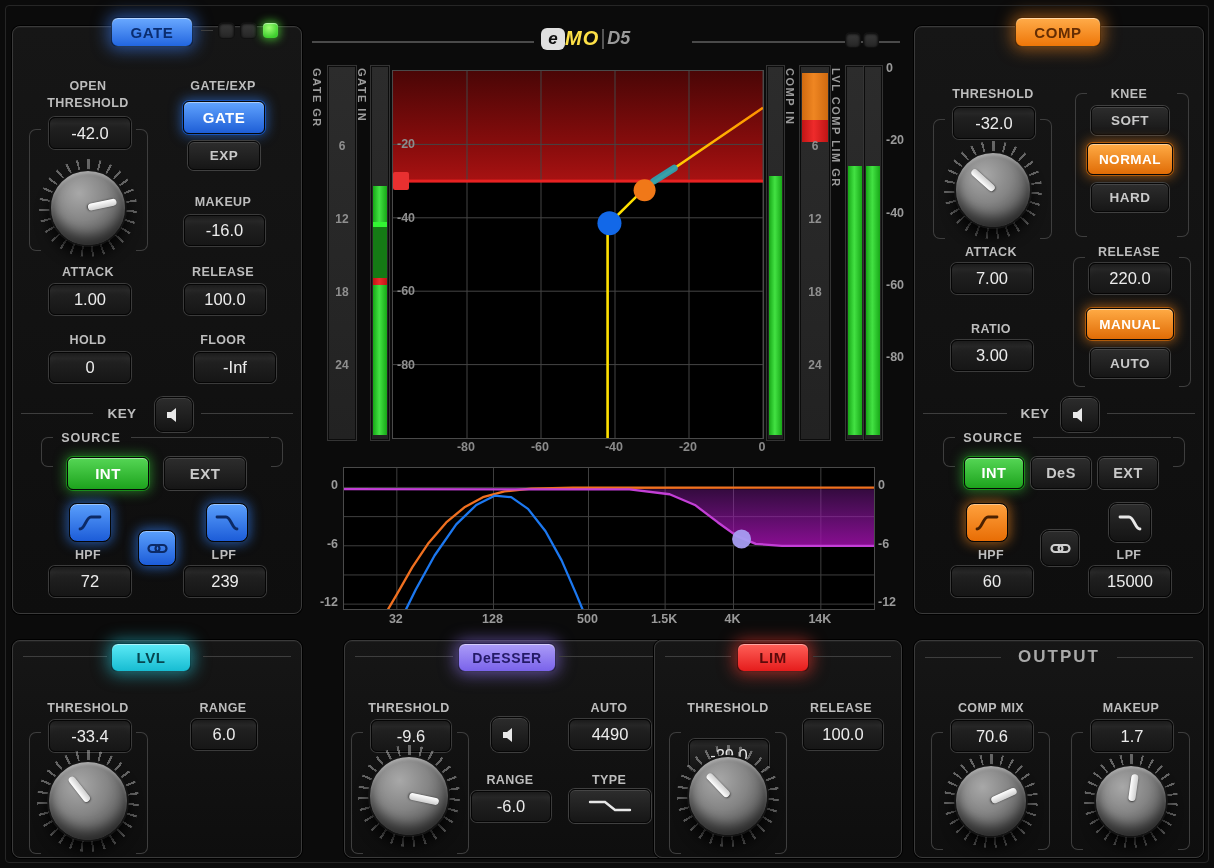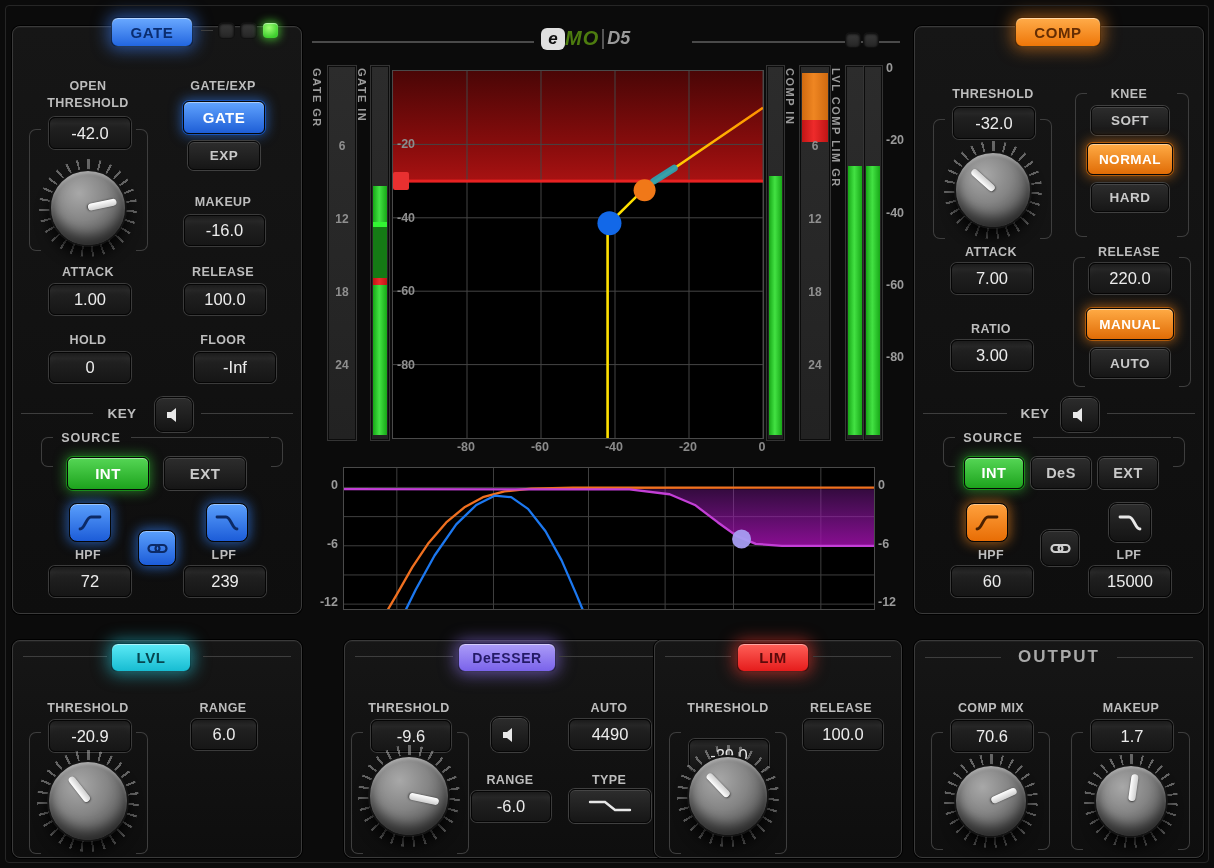--- a/index.html
+++ b/index.html
@@ -32,21 +32,21 @@
   .hook.l{border-left:1px solid #3e3e3e;border-radius:7px 0 0 7px;}
   .hook.r{border-right:1px solid #3e3e3e;border-radius:0 7px 7px 0;}
   .led{position:absolute;width:15px;height:15px;border-radius:4px;background:linear-gradient(#3a3a3a,#262626);box-shadow:inset 0 1px 3px #000, 0 0 0 1px #111;}
   .led.on{background:radial-gradient(circle at 40% 32%,#9dff72,#3ecf2e 72%);box-shadow:0 0 9px 2px rgba(90,255,60,.6), inset 0 1px 1px rgba(255,255,255,.5);}
   .vmeter{position:absolute;background:linear-gradient(180deg,#2c2c2c,#222);border:1px solid #0c0c0c;box-shadow:0 0 0 1px #343434;overflow:hidden;}
   .vmeter .seg{position:absolute;left:1px;right:1px;}
   .mnum{position:absolute;width:100%;text-align:center;font-weight:bold;font-size:12px;color:#8f8f8f;}
   .scale-num{position:absolute;font-weight:bold;font-size:12.5px;color:#9a9a9a;white-space:nowrap;}
   svg.plot{position:absolute;background:#000;border:1px solid #4a4a4a;}
   .logo-e{background:#e0e0e0;color:#101010;font-weight:900;font-style:italic;border-radius:6px;width:24px;height:22px;display:flex;align-items:center;justify-content:center;font-size:17px;}
-  .logo-mo{color:#4d7c0f;font-weight:900;font-style:italic;font-size:20px;letter-spacing:1px;}
+  .logo-mo{color:#fde047;font-weight:900;font-style:italic;font-size:20px;letter-spacing:1px;}
   .logo-div{width:2px;height:20px;background:#555;margin:0 3px;}
   .logo-d5{color:#9a9a9a;font-style:italic;font-weight:bold;font-size:18px;}
 </style>
 </head>
 <body>
 
 <div id="root">
 
   <section class="panel" style="left:12px;top:26px;width:288px;height:586px;">
     <div class="title t-blue" style="left:98px;top:-10px;width:80px;height:28px;">GATE</div>
@@ -304,37 +304,45 @@
       <line x1="0" y1="48.62068965517242" x2="530" y2="48.62068965517242" stroke="#3f3f3f" stroke-width="1"></line>
       <line x1="0" y1="77.79310344827586" x2="530" y2="77.79310344827586" stroke="#3f3f3f" stroke-width="1"></line>
       <line x1="0" y1="106.9655172413793" x2="530" y2="106.9655172413793" stroke="#3f3f3f" stroke-width="1"></line>
       <line x1="0" y1="136.13793103448276" x2="530" y2="136.13793103448276" stroke="#3f3f3f" stroke-width="1"></line>
       <polyline points="35.61913628507288,155.58620689655172 52.8323345862113,126.41379310344828 68.39181358571633,99.18620689655172 83.95129258522137,75.84827586206896 102.24557552174356,54.4551724137931 120.9512375996313,38.89655172413793 138.9292906870729,29.17241379310345 160.5559478999505,23.337931034482757 187.2614469872214,20.615172413793104 228.94776148566683,19.74 530,19.642758620689655" fill="none" stroke="#f07020" stroke-width="2.3" stroke-linejoin="round"></polyline>
       <polyline points="54.97799810185153,155.58620689655172 71.79388158322577,121.55172413793103 90.5971343869244,87.51724137931035 112.22379159980203,56.4 132.28344888536986,36.95172413793103 150.57773182189203,27.713793103448275 167.20178970165352,29.17241379310345 184.0176731830278,40.841379310344834 201.54146692960677,63.20689655172414 217.61555019992832,92.37931034482759 232.34982948317628,126.41379310344828 244.50724048517188,155.58620689655172" fill="none" stroke="#1c78f0" stroke-width="2.3" stroke-linejoin="round"></polyline>
       <polygon points="0,21.198620689655172 285.49275951482815,21.393103448275866 325.6120740859638,26.255172413793105 350.9169523789228,36.95172413793103 373.94423038611234,54.4551724137931 392.9057773831268,68.06896551724138 411.70903018682543,75.84827586206896 437.83586568576584,77.79310344827586 530,77.79310344827586 530,21.198620689655172" fill="url(#pg)"></polygon>
       <polyline points="0,21.198620689655172 285.49275951482815,21.393103448275866 325.6120740859638,26.255172413793105 350.9169523789228,36.95172413793103 373.94423038611234,54.4551724137931 392.9057773831268,68.06896551724138 411.70903018682543,75.84827586206896 437.83586568576584,77.79310344827586 530,77.79310344827586" fill="none" stroke="#c33fd6" stroke-width="2.3" stroke-linejoin="round"></polyline>
       <circle cx="397.56142632938327" cy="70.98620689655172" r="9.5" fill="#a79df2" opacity="0.95"></circle>
     </svg>
+  <div id="eq-xlabels" style="position:absolute;left:343px;top:612px;width:530px;height:18px;">
+      <span class="scale-num" style="left: 34.8323px; width: 36px; text-align: center;">32</span>
+      <span class="scale-num" style="left: 131.497px; width: 36px; text-align: center;">128</span>
+      <span class="scale-num" style="left: 226.507px; width: 36px; text-align: center;">500</span>
+      <span class="scale-num" style="left: 303.112px; width: 36px; text-align: center;">1.5K</span>
+      <span class="scale-num" style="left: 371.504px; width: 36px; text-align: center;">4K</span>
+      <span class="scale-num" style="left: 458.857px; width: 36px; text-align: center;">14K</span>
+    </div>
   <div id="eq-ylabels-l">
       <span class="scale-num" style="left: 308px; width: 30px; text-align: right; top: 478.448px;">0</span>
       <span class="scale-num" style="left: 308px; width: 30px; text-align: right; top: 536.793px;">-6</span>
       <span class="scale-num" style="left: 308px; width: 30px; text-align: right; top: 595.138px;">-12</span>
     </div>
   <div id="eq-ylabels-r">
       <span class="scale-num" style="left: 878px; width: 30px; text-align: left; top: 478.448px;">0</span>
       <span class="scale-num" style="left: 878px; width: 30px; text-align: left; top: 536.793px;">-6</span>
       <span class="scale-num" style="left: 878px; width: 30px; text-align: left; top: 595.138px;">-12</span>
     </div>
 
   <section class="panel" style="left:12px;top:640px;width:288px;height:216px;">
     <div class="hline" style="left:10px;top:15px;width:84px;"></div>
     <div class="title t-cyan" style="left:98px;top:2px;width:78px;height:27px;">LVL</div>
     <div class="hline" style="left:190px;top:15px;width:88px;"></div>
     <span class="label" style="left:75px;top:60px;">THRESHOLD</span>
-    <div class="value" style="left:36px;top:79px;width:80px;height:30px;">-20.9</div>
+    <div class="value" style="left:36px;top:79px;width:80px;height:30px;">-33.4</div>
     <div class="hook l" style="left:16px;top:91px;height:120px;"></div>
     <div class="hook r" style="left:123px;top:91px;height:120px;"></div>
     <div class="knob" style="left: 31px; top: 116px; width: 88px; height: 88px; --a: -38deg;">
       <div class="ticks"></div>
         <div class="cap"></div>
         <div class="stem"></div>
     </div>
     <span class="label" style="left:210px;top:60px;">RANGE</span>
     <div class="value" style="left:178px;top:78px;width:64px;height:29px;">6.0</div>
   </section>

